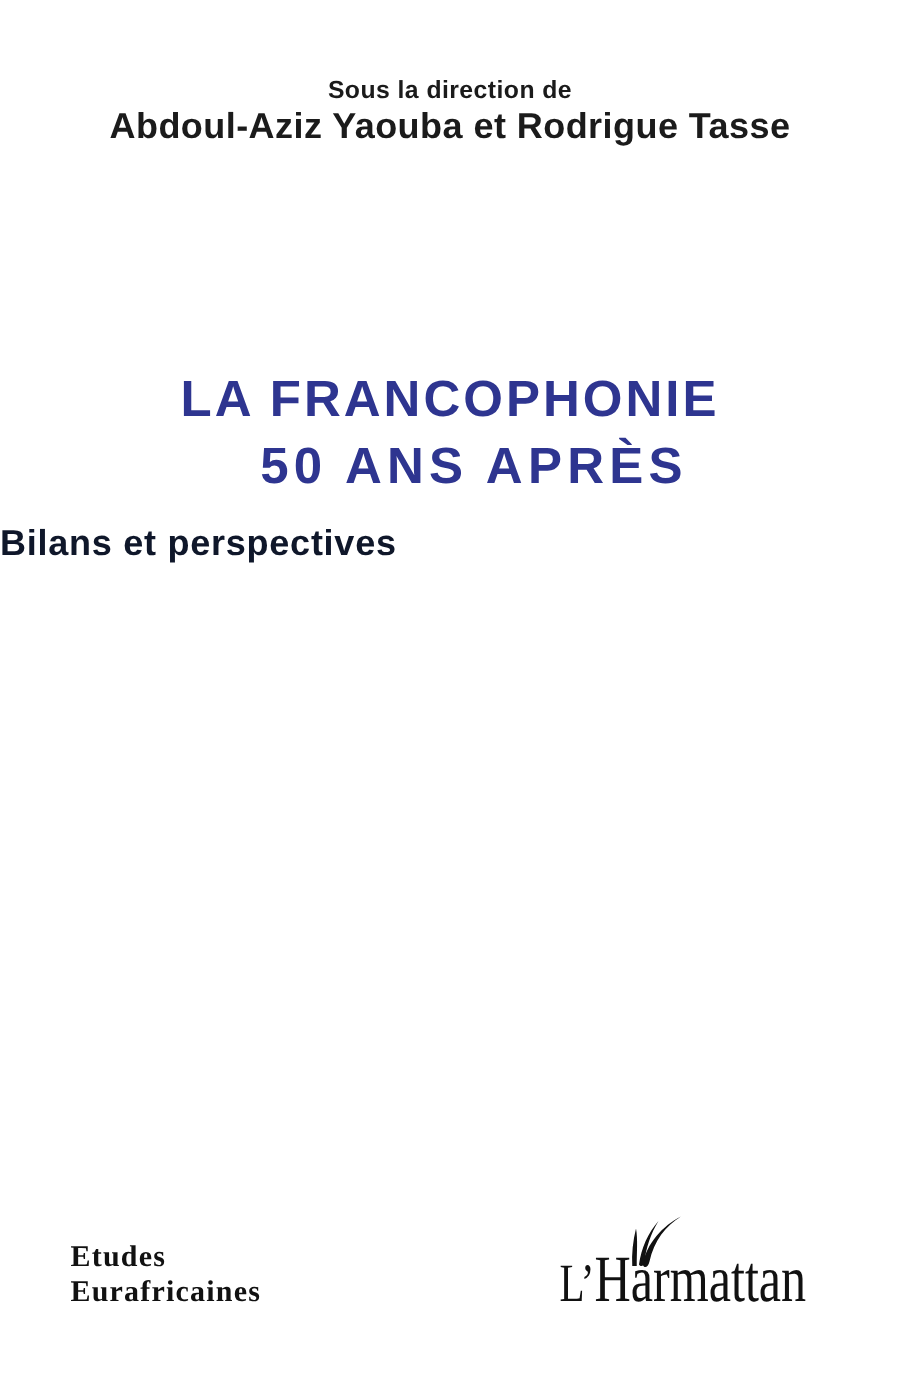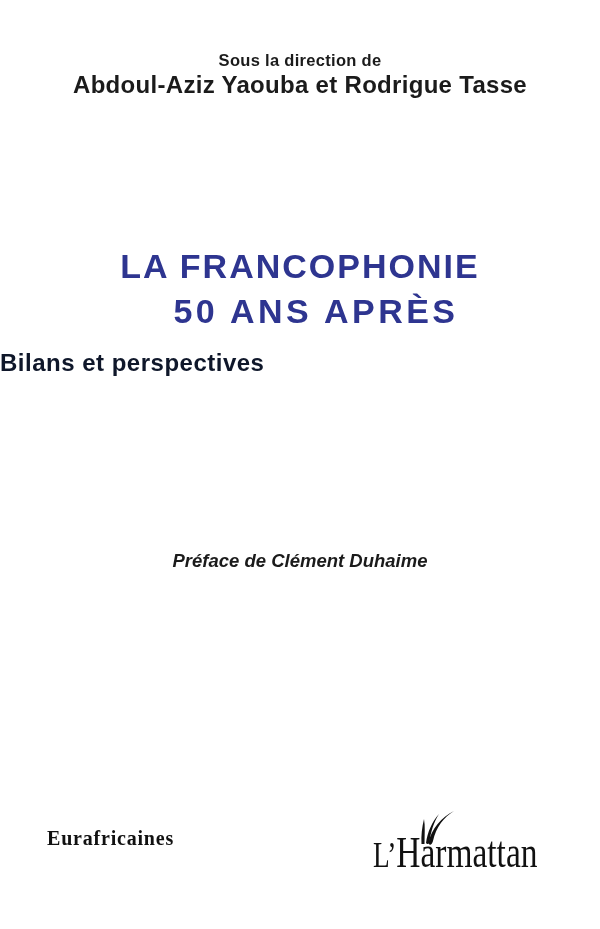--- a/index.html
+++ b/index.html
@@ -108,23 +108,23 @@
     <div class="editors-names">Abdoul-Aziz Yaouba et Rodrigue Tasse</div>
   </div>
 
   <h1 class="title" style="color: rgb(46, 53, 144); text-align: center;">
     <span class="title-line1">LA FRANCOPHONIE</span><br>
     <span class="title-line2">50 ANS APRÈS</span>
   </h1>
 
   <div class="subtitle">Bilans et perspectives</div>
 
-  <div class="preface">Préface de Clément Duhaime</div>
 
   <div class="series">
+    <div>Etudes</div>
     <div>Eurafricaines</div>
   </div>
 
   <div class="publisher">
     <svg class="feather" viewBox="0 0 42 38" aria-hidden="true">
       <path fill="#111111" d="M41,1 C31,7 23,17 20,31 C19,35 16.5,36 15.5,33 C18,19 29,7 41,1 Z"></path>
       <path fill="#111111" d="M26,4 C19,12 14.5,22 13,33 C14,34.5 15.7,34.3 16.5,32.5 C17.5,22 21,12 26,4 Z"></path>
       <path fill="#111111" d="M11,9 C9,17 8,26 8.5,34 L11.5,34 C11.5,25 12.3,16 11,9 Z"></path>
     </svg>
     <div class="pub-text">

